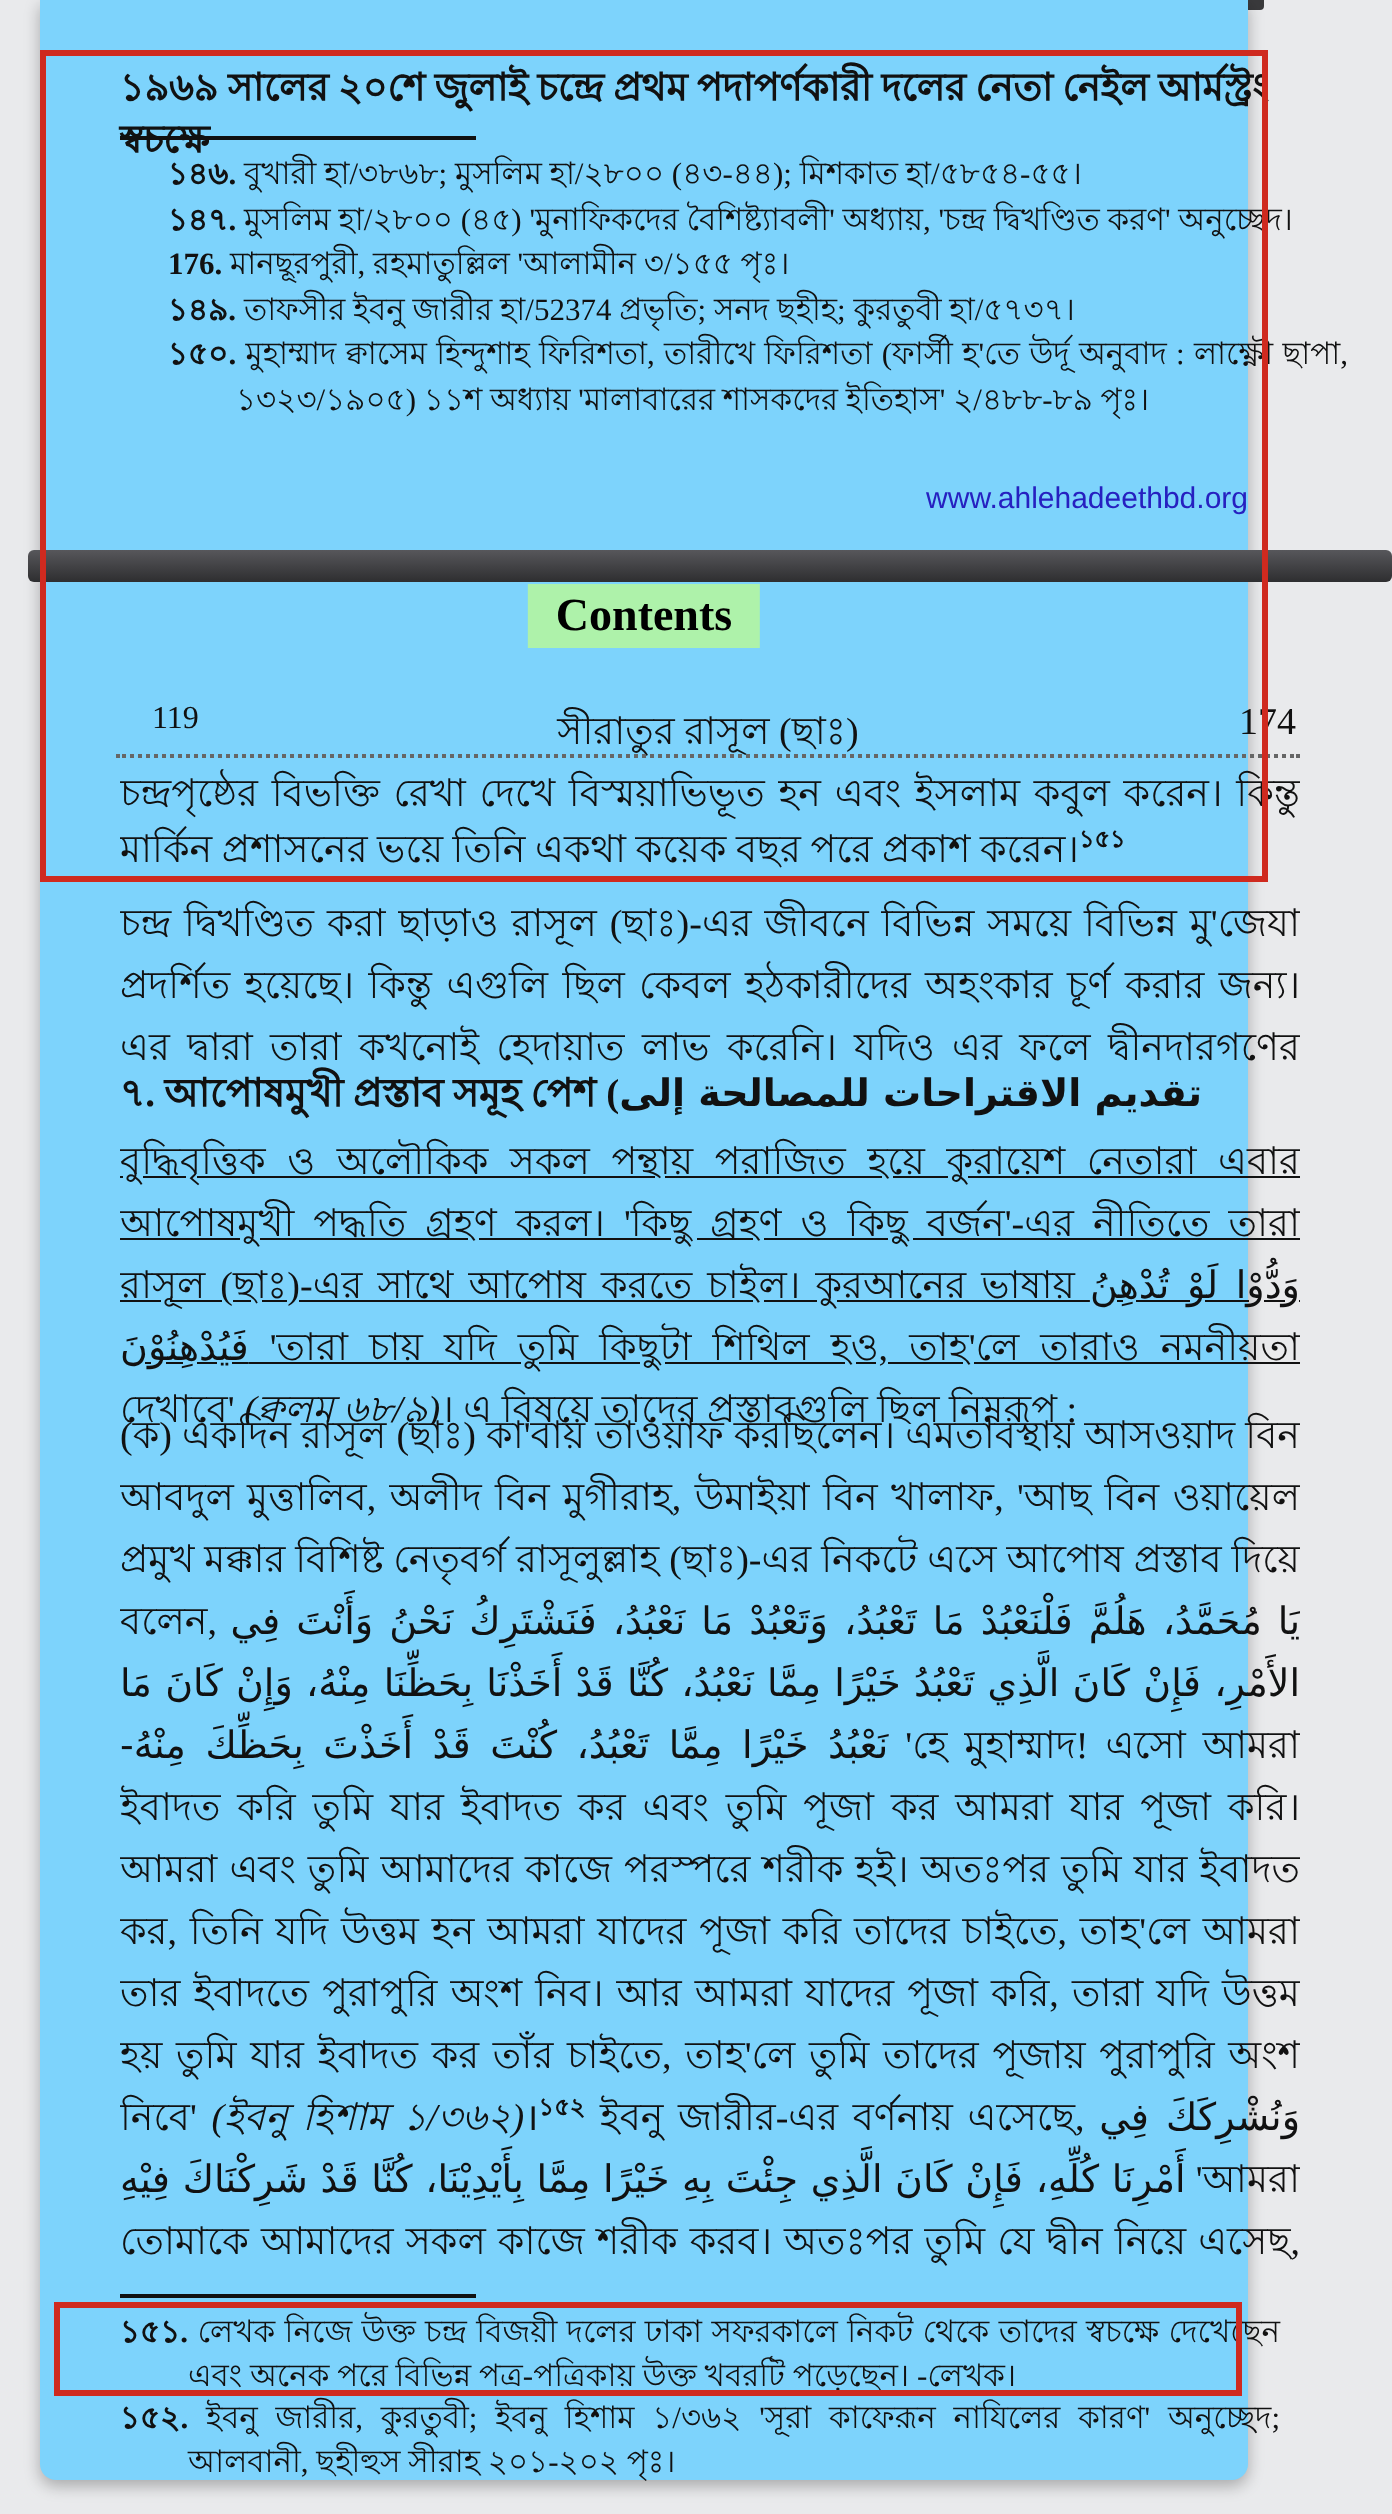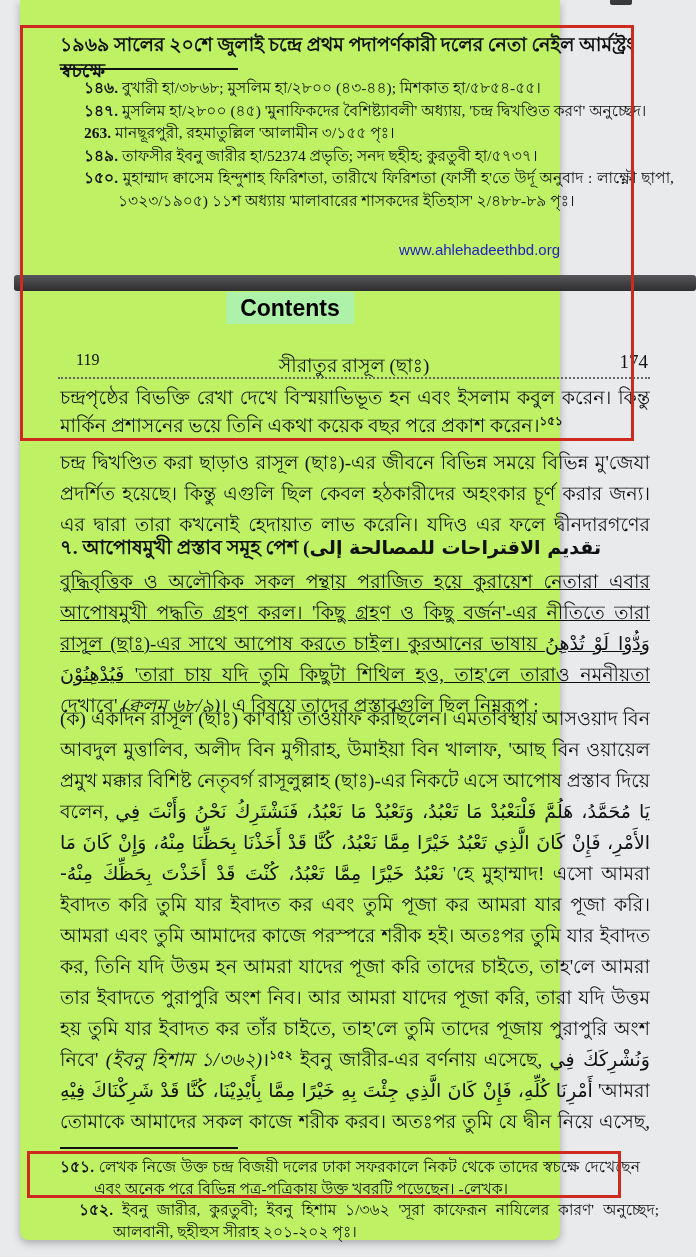--- a/index.html
+++ b/index.html
@@ -5,22 +5,22 @@
   html,body{margin:0;padding:0;}
   .stage{
     position:relative;
     width:696px;height:1257px;
     background:#e9eaec;
     overflow:hidden;
     font-family:"Liberation Serif", serif;
     color:#111;
   }
   .page{
-    position:absolute;left:20px;top:0;width:540px;height:1240px;
-    background:#bef264;
+    position:absolute;left:20px;top:0;width:604px;height:1240px;
+    background:#7dd3fc;
     border-radius:0 0 8px 8px;
     box-shadow:0 3px 8px rgba(0,0,0,.28);
   }
   .top-dash{position:absolute;top:0;height:5px;background:#3a3a3c;border-radius:0 0 2px 2px;}
   .annot-box{position:absolute;border:3px solid #cf2a1f;pointer-events:none;}
   .lead-line{
     position:absolute;left:40px;top:32px;width:588px;
     font-size:19px;font-weight:bold;line-height:26px;
   }
   .fn-rule{position:absolute;left:40px;width:178px;border-top:2px solid #111;}
@@ -33,21 +33,21 @@
     text-decoration:none;display:block;
   }
   .divider-band{
     position:absolute;left:-6px;top:275px;width:682px;height:16px;
     background:linear-gradient(#57575b,#2e2e30);
     border-radius:3px;
   }
   .contents-label{
     position:absolute;left:50%;top:292px;transform:translateX(-50%);
     background:#aef2aa;color:#000;
-    font-family:Liberation Sans, sans-serif;font-weight:bold;font-size:23px;
+    font-family:Liberation Serif, serif;font-weight:bold;font-size:23px;
     padding:2px 14px;line-height:28px;cursor:pointer;
   }
   .page-header{
     position:absolute;left:40px;top:351px;width:588px;height:24px;
     font-size:19px;
   }
   .ph-left{position:absolute;left:0;top:0;font-size:16px;margin-left:16px;}
   .ph-center{position:absolute;left:0;width:100%;text-align:center;top:0;}
   .ph-right{position:absolute;right:0;top:0;}
   .header-rule{position:absolute;left:38px;top:377px;width:592px;border-top:2px dotted #666;}
@@ -64,21 +64,21 @@
   .para-compromise{top:566px;height:146px;line-height:31px;text-decoration:underline;}
   .para-ka{top:703px;height:436px;line-height:31px;}
   .ar{
     font-family:"DejaVu Sans", sans-serif;
     font-size:19px;direction:rtl;unicode-bidi:isolate;
   }
   .it{font-style:italic;}
   .sup{font-size:12px;vertical-align:super;font-weight:bold;line-height:0;}
   .bottom-fn-rule{top:1147px;}
   .fn-151{position:absolute;left:40px;top:1156px;width:580px;font-size:15.5px;line-height:22px;}
-  .fn-152{position:absolute;left:40px;top:1199px;width:580px;font-size:15.5px;line-height:22px;margin-left:19px;}
+  .fn-152{position:absolute;left:40px;top:1199px;width:580px;font-size:15.5px;line-height:22px;}
   .box-top{left:20px;top:25px;width:608px;height:410px;}
   .box-bottom{left:27px;top:1151px;width:588px;height:41px;}
 </style>
 </head>
 <body>
 
 <div class="stage">
 
   <div class="top-dash" style="left:30px;width:36px;"></div>
   <div class="top-dash" style="left:300px;width:34px;"></div>
@@ -87,21 +87,21 @@
 
   <div class="page">
 
     <div class="lead-line">১৯৬৯ সালের ২০শে জুলাই চন্দ্রে প্রথম পদাপর্ণকারী দলের নেতা নেইল আর্মস্ট্রং স্বচক্ষে</div>
 
     <div class="fn-rule" style="top:68px;"></div>
 
     <div class="footnotes">
       <div class="fn-item"><span class="fn-num">১৪৬.</span> <span>বুখারী হা/৩৮৬৮; মুসলিম হা/২৮০০ (৪৩-৪৪); মিশকাত হা/৫৮৫৪-৫৫।</span></div>
       <div class="fn-item"><span class="fn-num">১৪৭.</span> <span>মুসলিম হা/২৮০০ (৪৫) 'মুনাফিকদের বৈশিষ্ট্যাবলী' অধ্যায়, 'চন্দ্র দ্বিখণ্ডিত করণ' অনুচ্ছেদ।</span></div>
-      <div class="fn-item"><span class="fn-num">263.</span> <span>মানছূরপুরী, রহমাতুল্লিল 'আলামীন ৩/১৫৫ পৃঃ।</span></div>
+      <div class="fn-item"><span class="fn-num">176.</span> <span>মানছূরপুরী, রহমাতুল্লিল 'আলামীন ৩/১৫৫ পৃঃ।</span></div>
       <div class="fn-item"><span class="fn-num">১৪৯.</span> <span>তাফসীর ইবনু জারীর হা/52374 প্রভৃতি; সনদ ছহীহ; কুরতুবী হা/৫৭৩৭।</span></div>
       <div class="fn-item"><span class="fn-num">১৫০.</span> <span>মুহাম্মাদ ক্বাসেম হিন্দুশাহ ফিরিশতা, তারীখে ফিরিশতা (ফার্সী হ'তে উর্দূ অনুবাদ : লাক্ষ্ণৌ ছাপা, ১৩২৩/১৯০৫) ১১শ অধ্যায় 'মালাবারের শাসকদের ইতিহাস' ২/৪৮৮-৮৯ পৃঃ।</span></div>
     </div>
 
     <a class="site-link" href="#">www.ahlehadeethbd.org</a>
 
     <div class="divider-band"></div>
 
     <div class="contents-label">Contents</div>
 

